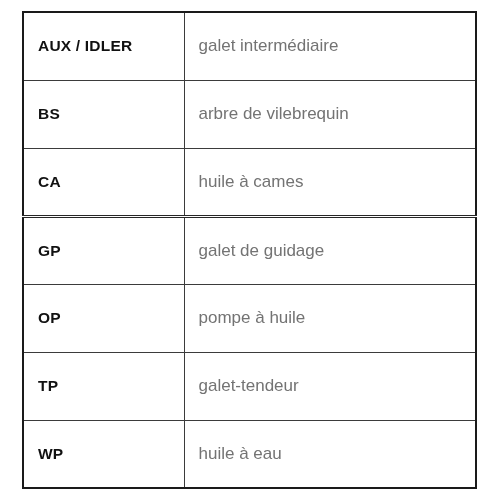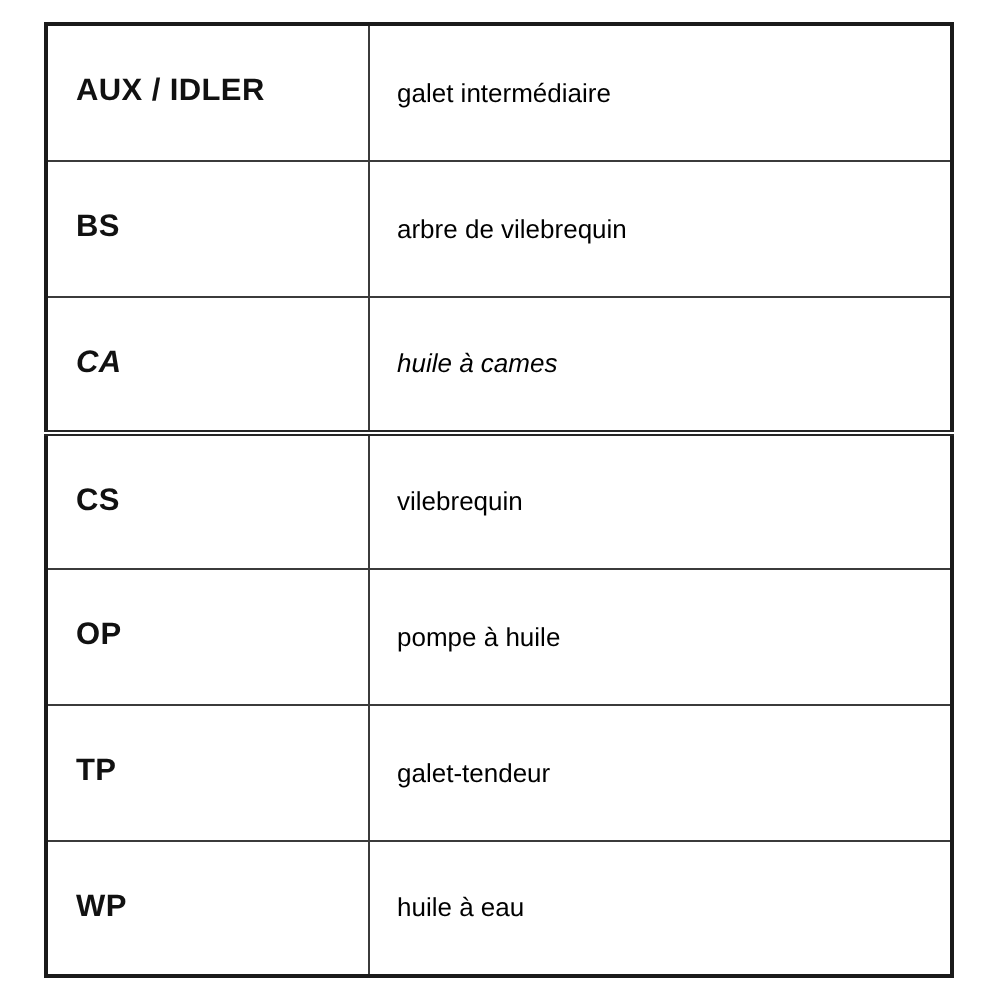--- a/index.html
+++ b/index.html
@@ -54,29 +54,28 @@
     width: 161px;
     font-weight: bold;
     font-size: 15.5px;
     color: #111111;
     letter-spacing: 0.2px;
   }
 
   .col-desc {
     width: 292px;
     font-weight: normal;
-    font-size: 13px;
-    color: #000000;
+    font-size: 17px;
+    color: #737373;
     padding-left: 16px;
   }
 
   
   tr.group-end > td {
     border-bottom: 3px double #262626;
-    font-style: italic;
   }
 
   
   .abbrev-table tr:first-child > td { border-top: none; }
   .abbrev-table tr:last-child > td { border-bottom: none; margin-top: 37px; }
   .abbrev-table td:first-child { border-left: none; }
   .abbrev-table td:last-child { border-right: none; }
 </style>
 </head>
 <body>
@@ -90,22 +89,22 @@
         </tr>
         <tr>
           <td class="col-code">BS</td>
           <td class="col-desc">arbre de vilebrequin</td>
         </tr>
         <tr class="group-end">
           <td class="col-code">CA</td>
           <td class="col-desc">huile à cames</td>
         </tr>
         <tr>
-          <td class="col-code">CS</td>
-          <td class="col-desc">vilebrequin</td>
+          <td class="col-code">GP</td>
+          <td class="col-desc">galet de guidage</td>
         </tr>
         <tr>
           <td class="col-code">OP</td>
           <td class="col-desc">pompe à huile</td>
         </tr>
         <tr>
           <td class="col-code">TP</td>
           <td class="col-desc">galet-tendeur</td>
         </tr>
         <tr>

